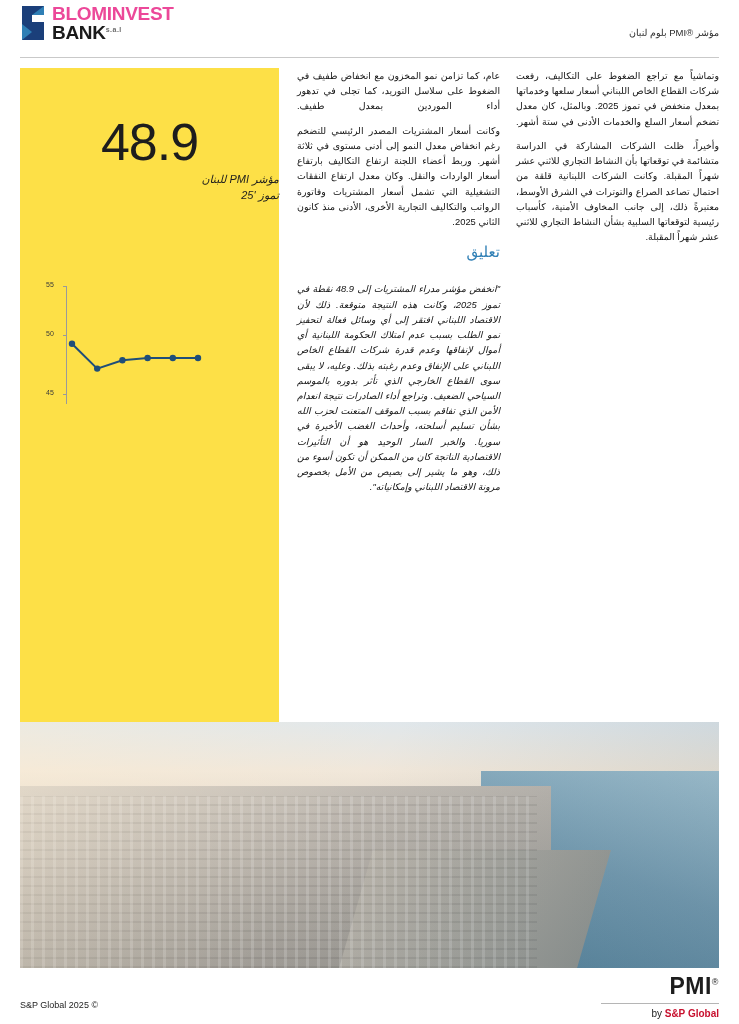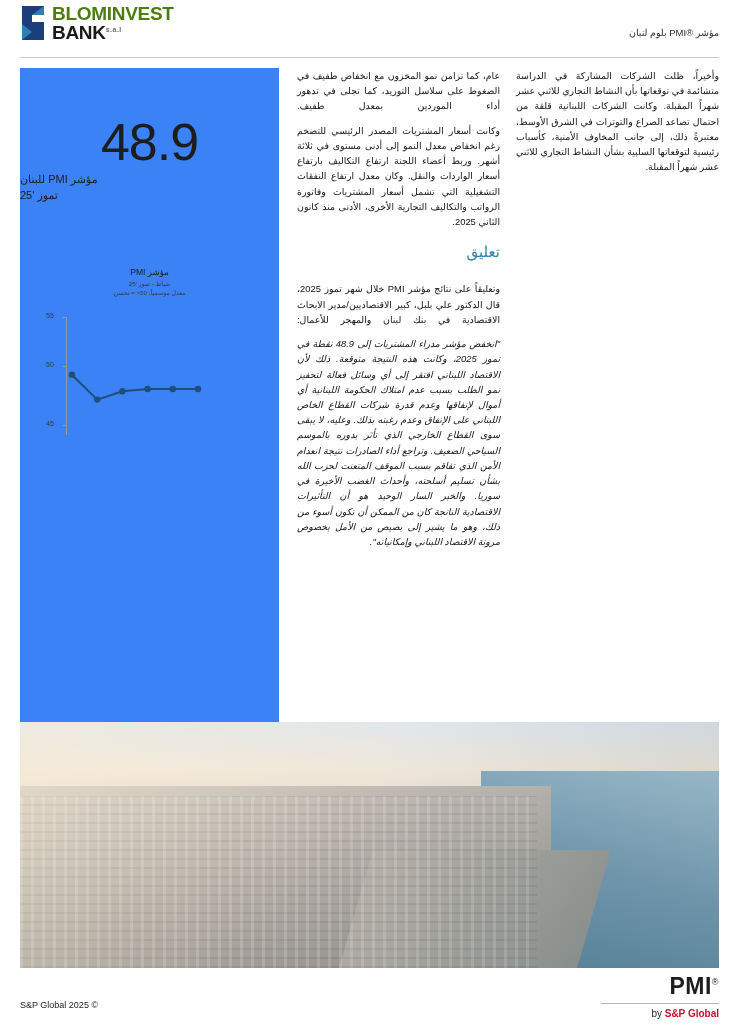--- a/index.html
+++ b/index.html
@@ -40,21 +40,21 @@
   }
   .logo-text {
     direction: ltr;
     text-align: left;
     line-height: 1.02;
   }
   .logo-line1 {
     font-size: 19px;
     font-weight: bold;
     letter-spacing: -0.3px;
-    color: #4d7c0f;
+    color: #ec4899;
     font-family: "Liberation Sans", sans-serif;
   }
   .logo-line2 {
     font-size: 19px;
     font-weight: bold;
     letter-spacing: -0.3px;
     color: #1b1b1b;
   }
   .logo-sal {
     font-size: 7px;
@@ -100,21 +100,21 @@
     top: 0;
     right: 219px;
     width: 203px;
   }
   .panel {
     position: absolute;
     top: 0;
     right: 440px;
     width: 259px;
     height: 674px;
-    background: #3b82f6;
+    background: #fde047;
   }
 
   p.ar {
     direction: rtl;
     text-align: justify;
     text-align-last: justify;
     font-size: 9.4px;
     line-height: 1.62;
     margin: 0 0 9px 0;
     color: #111;
@@ -143,25 +143,26 @@
     font-size: 52px;
     letter-spacing: -1px;
     color: #1d1d1d;
     font-family: "Liberation Sans", sans-serif;
   }
   .pmi-caption {
     position: absolute;
     top: 104px;
     left: 0;
     width: 259px;
-    text-align: left;
+    text-align: right;
     direction: rtl;
     font-size: 11px;
     color: #1d1d1d;
     line-height: 1.45;
+    font-style: italic;
   }
   .pmi-caption div { display: block; }
 
   .chart-wrap {
     position: absolute;
     top: 198px;
     left: 0;
     width: 259px;
     height: 200px;
   }
@@ -303,45 +304,40 @@
       </div>
     </div>
   </div>
   <div class="header-title">مؤشر ®PMI بلوم لنبان</div>
   <div class="header-rule"></div>
 </div>
 
 <div class="content">
 
   <div class="col-text-right">
+    <p class="ar">وتماشياً مع تراجع الضغوط على التكاليف، رفعت شركات القطاع الخاص اللبناني أسعار سلعها وخدماتها بمعدل منخفض في تموز 2025. وبالمثل، كان معدل تضخم أسعار السلع والخدمات الأدنى في ستة أشهر.</p>
     <p class="ar lastline-right">وأخيراً، ظلت الشركات المشاركة في الدراسة متشائمة في توقعاتها بأن النشاط التجاري للاثني عشر شهراً المقبلة. وكانت الشركات اللبنانية قلقة من احتمال تصاعد الصراع والتوترات في الشرق الأوسط، معتبرةً ذلك، إلى جانب المخاوف الأمنية، كأسباب رئيسية لتوقعاتها السلبية بشأن النشاط التجاري للاثني عشر شهراً المقبلة.</p>
   </div>
 
   <div class="col-text-mid">
     <p class="ar">عام، كما تزامن نمو المخزون مع انخفاض طفيف في الضغوط على سلاسل التوريد، كما تجلى في تدهور أداء الموردين بمعدل طفيف.</p>
     <p class="ar lastline-right">وكانت أسعار المشتريات المصدر الرئيسي للتضخم رغم انخفاض معدل النمو إلى أدنى مستوى في ثلاثة أشهر. وربط أعضاء اللجنة ارتفاع التكاليف بارتفاع أسعار الواردات والنقل. وكان معدل ارتفاع النفقات التشغيلية التي تشمل أسعار المشتريات وفاتورة الرواتب والتكاليف التجارية الأخرى، الأدنى منذ كانون الثاني 2025.</p>
 
     <h2 class="section-head">تعليق</h2>
-    <p class="ar">وتعليقاً على نتائج مؤشر PMI خلال شهر تموز 2025، قال الدكتور علي بلبل، كبير الاقتصاديين/مدير الابحاث الاقتصادية في بنك لبنان والمهجر للأعمال:</p>
     <p class="ar quote lastline-right">"انخفض مؤشر مدراء المشتريات إلى 48.9 نقطة في تموز 2025، وكانت هذه النتيجة متوقعة. ذلك لأن الاقتصاد اللبناني افتقر إلى أي وسائل فعالة لتحفيز نمو الطلب بسبب عدم امتلاك الحكومة اللبنانية أي أموال لإنفاقها وعدم قدرة شركات القطاع الخاص اللبناني على الإنفاق وعدم رغبته بذلك. وعليه، لا يبقى سوى القطاع الخارجي الذي تأثر بدوره بالموسم السياحي الضعيف. وتراجع أداء الصادرات نتيجة انعدام الأمن الذي تفاقم بسبب الموقف المتعنت لحزب الله بشأن تسليم أسلحته، وأحداث الغضب الأخيرة في سوريا. والخبر السار الوحيد هو أن التأثيرات الاقتصادية الناتجة كان من الممكن أن تكون أسوء من ذلك، وهو ما يشير إلى بصيص من الأمل بخصوص مرونة الاقتصاد اللبناني وإمكانياته".</p>
   </div>
 
   <div class="panel">
     <div class="pmi-big">48.9</div>
     <div class="pmi-caption">
       <div>مؤشر PMI للبنان</div>
       <div>تموز '25</div>
     </div>
 
     <div class="chart-wrap">
-      <div class="chart-title">
-        <span>مؤشر PMI</span>
-        <span class="sub">شباط - تموز '25</span>
-        <span class="sub">معدل موسمياً، 50&lt; = تحسن</span>
-      </div>
       <div class="chart-area">
         <div class="axis-line"></div>
         <div class="axis-label" style="top:5px;">55</div>
         <div class="axis-label" style="top:54px;">50</div>
         <div class="axis-label" style="top:113px;">45</div>
         <div class="tick" style="top:10px;"></div>
         <div class="tick" style="top:59px;"></div>
         <div class="tick" style="top:118px;"></div>
         <svg class="spark" width="259" height="140">
           <polyline id="pmi-line" fill="none" stroke="#1f4e79" stroke-width="2" points="52.0,67.8 77.2,92.6 102.4,84.3 127.6,82.0 152.8,82.0 178.0,82.0"></polyline>

